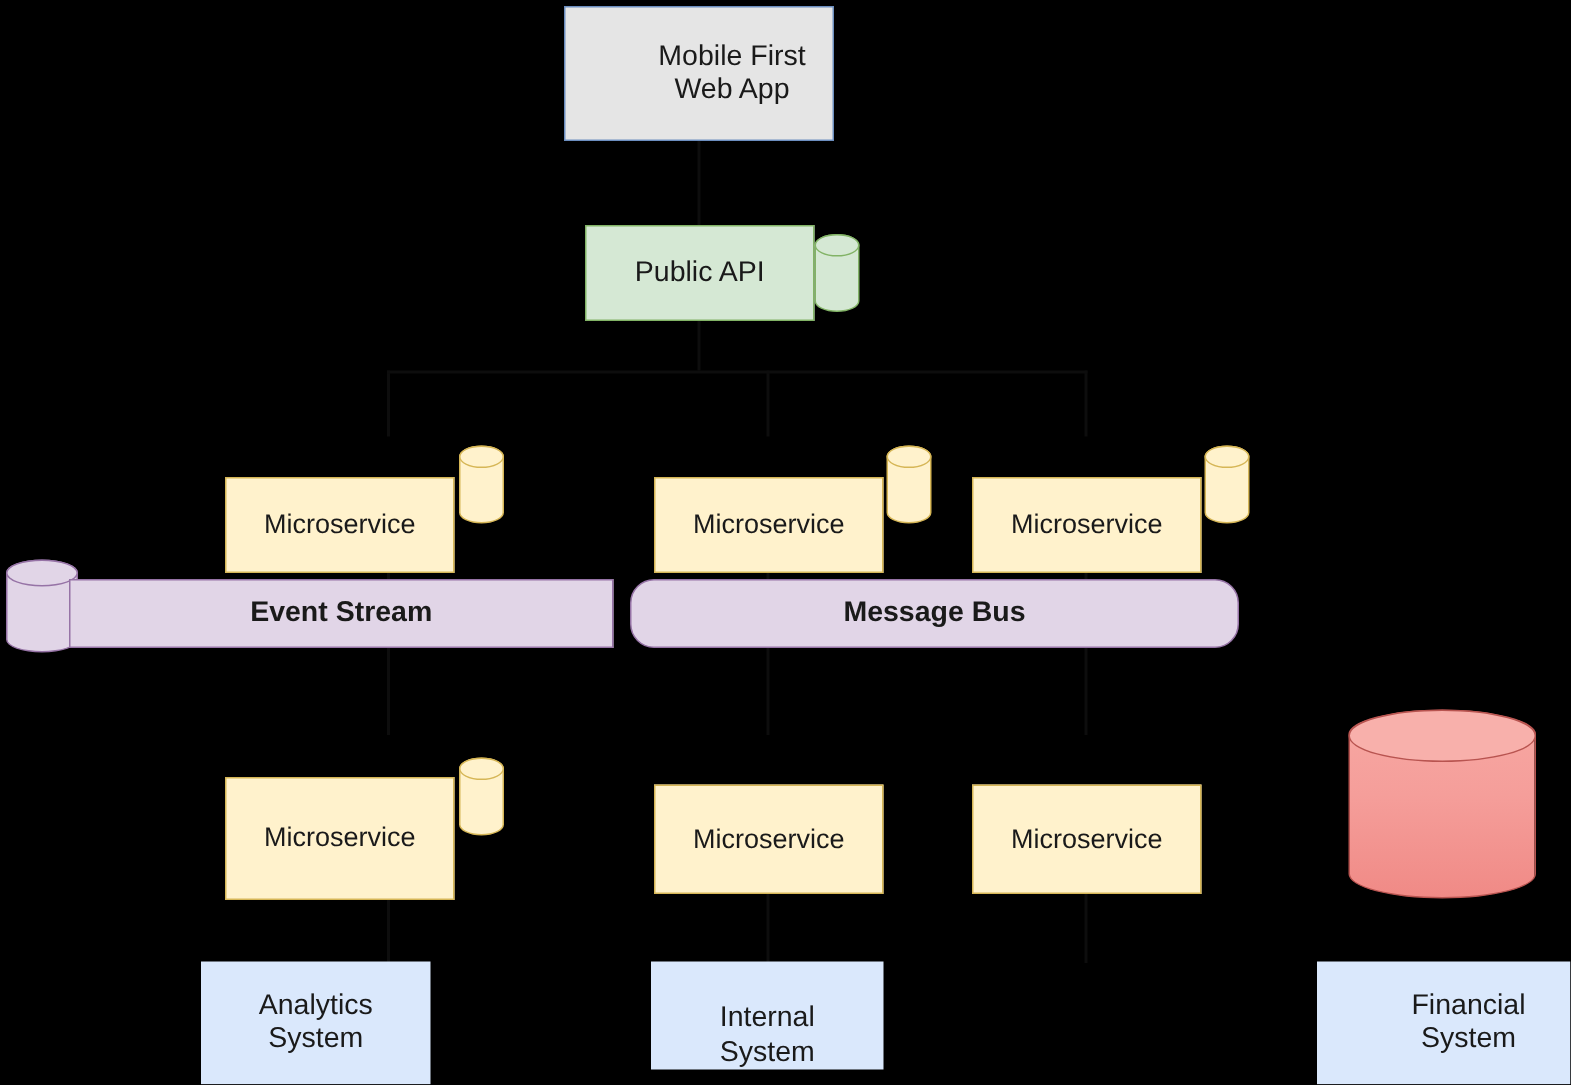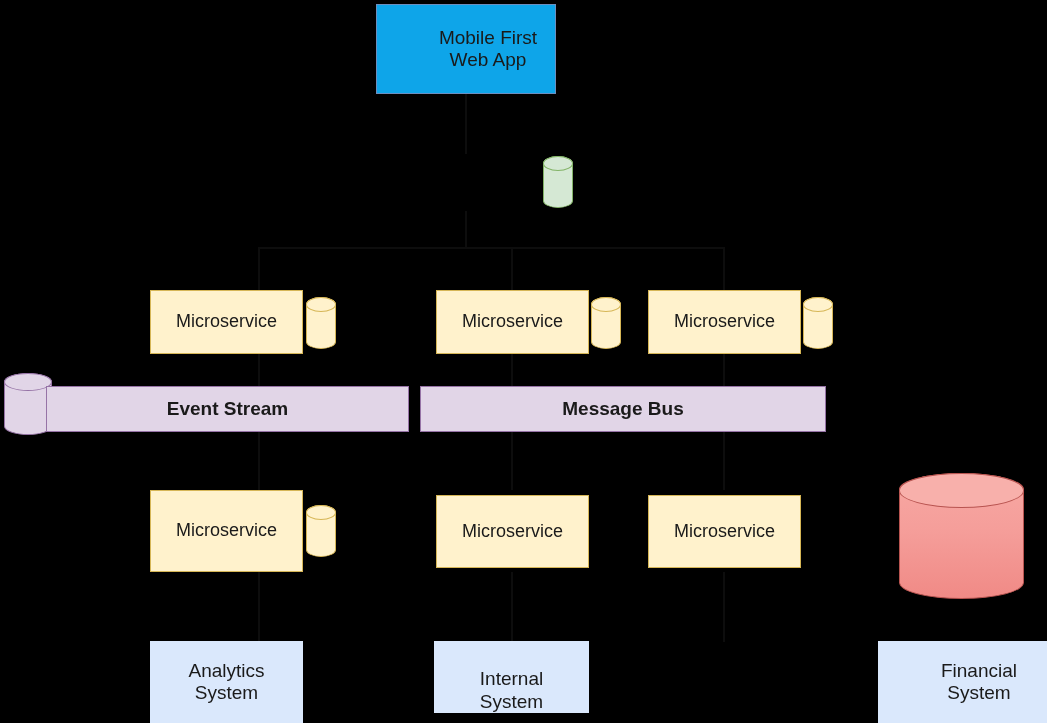--- a/index.html
+++ b/index.html
@@ -31,35 +31,36 @@
   }
 
   .node-label {
     display: block;
     width: 100%;
     white-space: pre-line;
   }
 
   
   .sys-blue {
-    background: #0ea5e9;
+    background: #e5e5e5;
     border: 1px solid #6c8ebf;
     padding-left: 44px;
   }
   .sys-blue-noborder {
     background: #dae8fc;
     border: none;
   }
   .api-green {
     background: #d5e8d4;
     border: 1px solid #82b366;
   }
   .svc-yellow {
     background: #fff2cc;
     border: 1px solid #d6b656;
+    margin-top: 28px;
   }
   .bus-purple {
     background: #e1d5e7;
     border: 1px solid #9673a6;
     font-weight: bold;
   }
 
   
   .cyl {
     position: absolute;
@@ -157,20 +158,23 @@
   <div class="edge" style="left:258px; top:572px; width:2px; height:70px;"></div>
   <div class="edge" style="left:511px; top:572px; width:2px; height:70px;"></div>
   <div class="edge" style="left:723px; top:572px; width:2px; height:70px;"></div>
 
   <div class="node sys-blue" style="left:376px; top:4px; width:180px; height:90px; font-size:19px;">
     <span class="node-label">Mobile First
 Web App</span>
   </div>
 
   <div class="cyl cyl-green" style="left:543px; top:156px; width:30px; height:52px;"></div>
+  <div class="node api-green" style="left:390px; top:150px; width:153px; height:64px; font-size:19px;">
+    <span class="node-label">Public API</span>
+  </div>
 
   <div class="cyl cyl-yellow" style="left:306px; top:297px; width:30px; height:52px;"></div>
   <div class="node svc-yellow" style="left:150px; top:290px; width:153px; height:64px; font-size:18px;">
     <span class="node-label">Microservice</span>
   </div>
 
   <div class="cyl cyl-yellow" style="left:591px; top:297px; width:30px; height:52px;"></div>
   <div class="node svc-yellow" style="left:436px; top:290px; width:153px; height:64px; font-size:18px;">
     <span class="node-label">Microservice</span>
   </div>
@@ -178,40 +182,40 @@
   <div class="cyl cyl-yellow" style="left:803px; top:297px; width:30px; height:52px;"></div>
   <div class="node svc-yellow" style="left:648px; top:290px; width:153px; height:64px; font-size:18px;">
     <span class="node-label">Microservice</span>
   </div>
 
   <div class="cyl cyl-purple" style="left:4px; top:373px; width:48px; height:62px;"></div>
   <div class="node bus-purple" style="left:46px; top:386px; width:363px; height:46px; font-size:19px;">
     <span class="node-label">Event Stream</span>
   </div>
 
-  <div class="node bus-purple" style="left:420px; top:386px; width:406px; height:46px; font-size:19px;">
+  <div class="node bus-purple" style="left:420px; top:386px; width:406px; height:46px; font-size:19px;border-radius:16px;">
     <span class="node-label">Message Bus</span>
   </div>
 
   <div class="cyl cyl-yellow" style="left:306px; top:505px; width:30px; height:52px;"></div>
   <div class="node svc-yellow" style="left:150px; top:490px; width:153px; height:82px; font-size:18px;">
     <span class="node-label">Microservice</span>
   </div>
 
   <div class="node svc-yellow" style="left:436px; top:495px; width:153px; height:73px; font-size:18px;">
     <span class="node-label">Microservice</span>
   </div>
 
   <div class="node svc-yellow" style="left:648px; top:495px; width:153px; height:73px; font-size:18px;">
     <span class="node-label">Microservice</span>
   </div>
 
   <div class="db-big" style="left:899px; top:473px; width:125px; height:126px;"></div>
 
-  <div class="node sys-blue-noborder" style="left:150px; top:641px; width:153px; height:82px; font-size:19px;">
+  <div class="node sys-blue-noborder" style="left:134px; top:641px; width:153px; height:82px; font-size:19px;">
     <span class="node-label">Analytics
 System</span>
   </div>
 
   <div class="node sys-blue-noborder" style="left:434px; top:641px; width:155px; height:72px; font-size:19px;align-items:flex-end;">
     <span class="node-label">Internal
 System</span>
   </div>
 
   <div class="node sys-blue-noborder" style="left:878px; top:641px; width:202px; height:82px; font-size:19px;">

